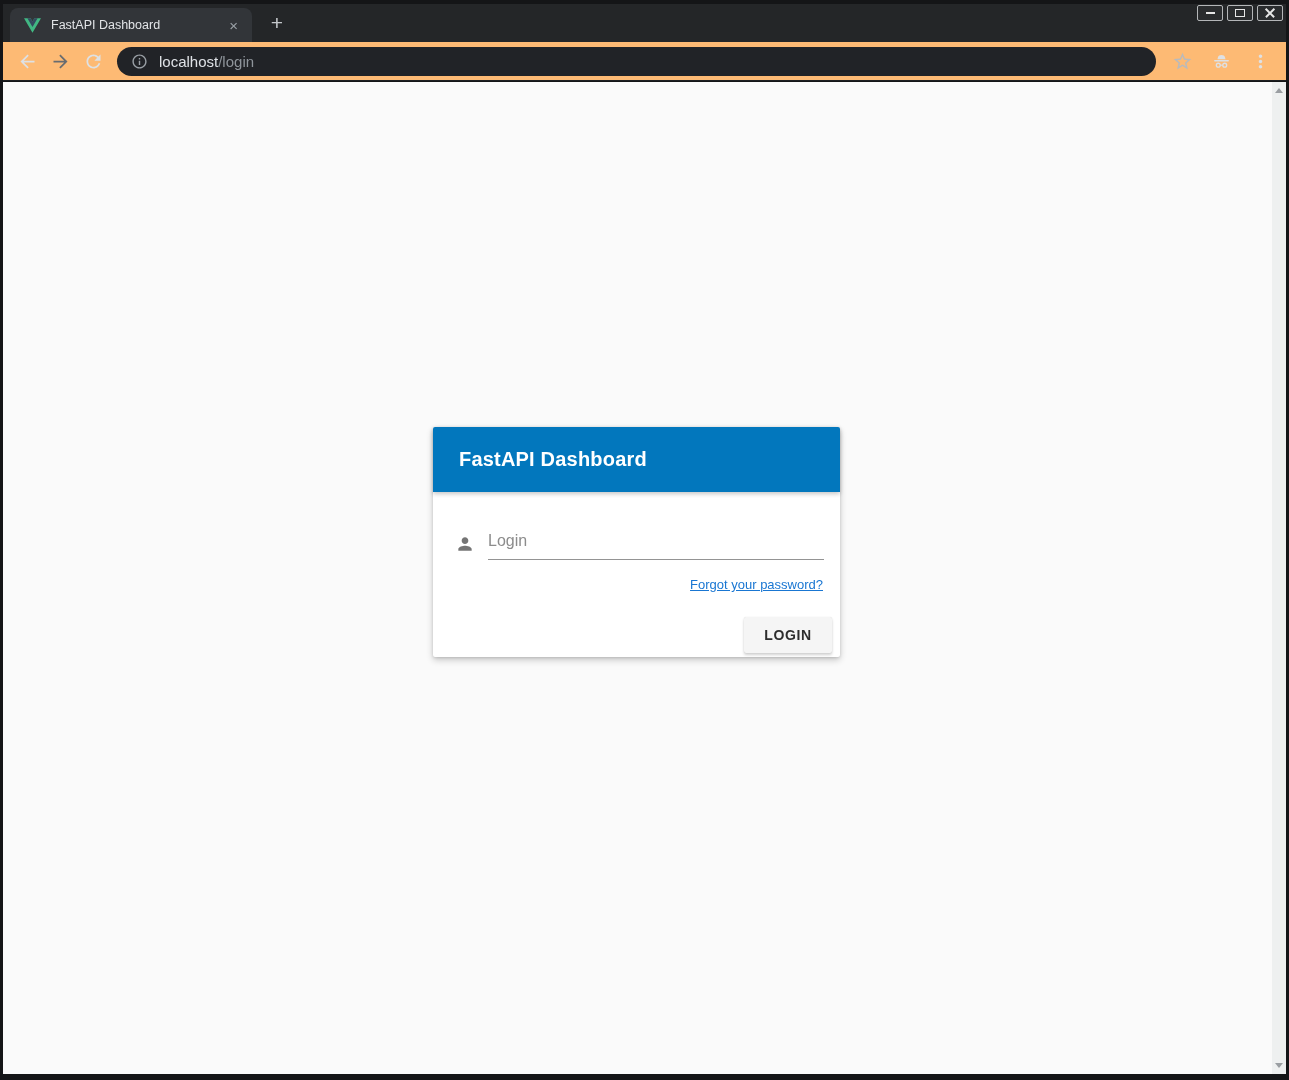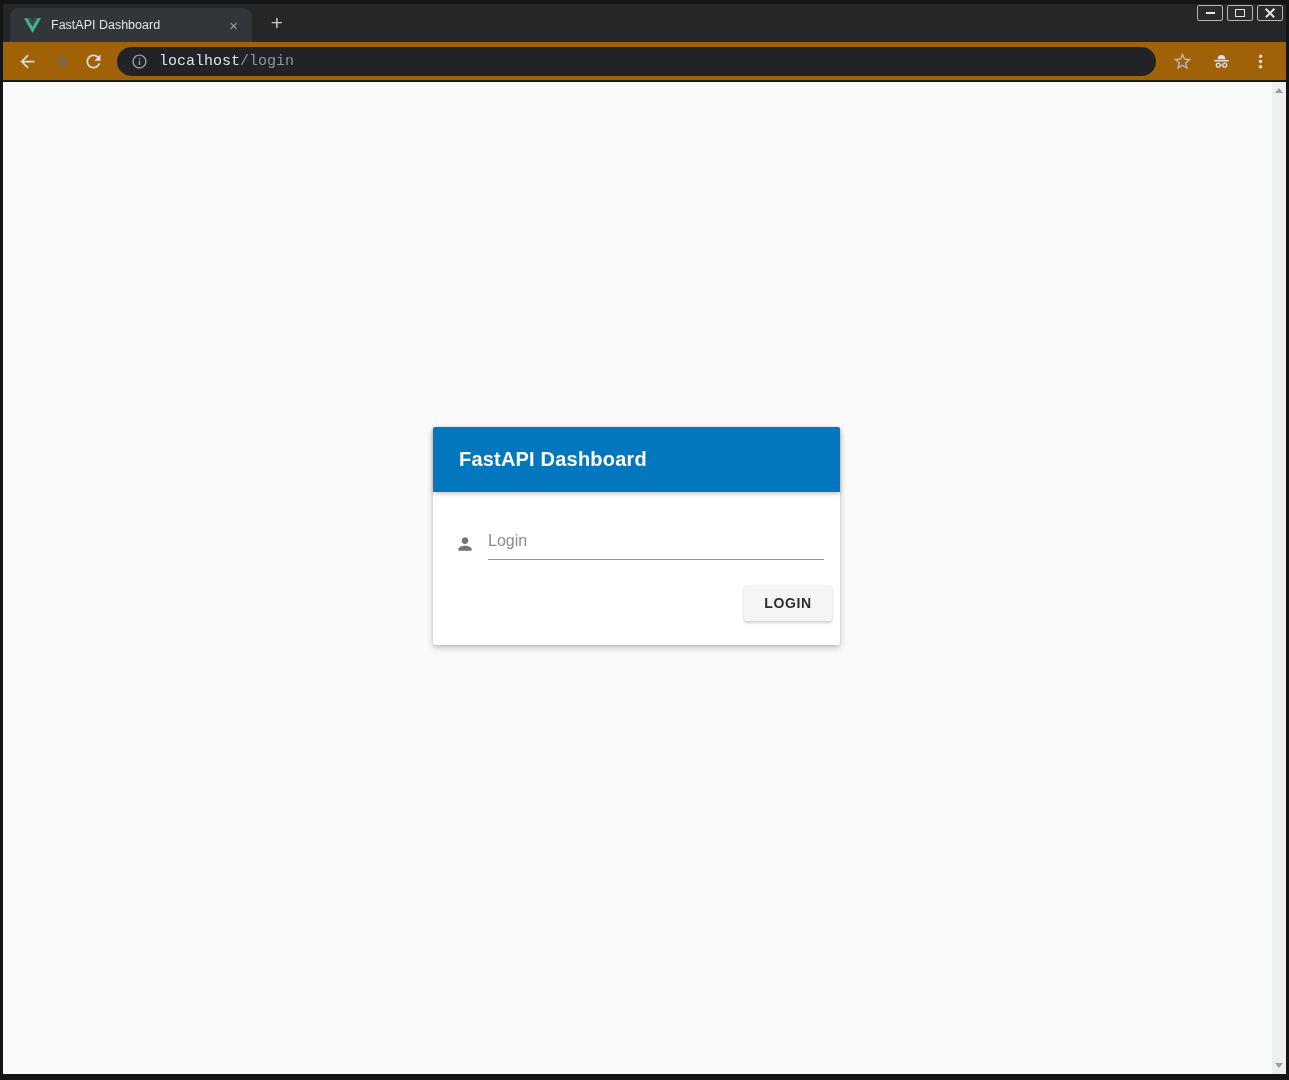--- a/index.html
+++ b/index.html
@@ -20,22 +20,22 @@
           display:flex; align-items:center; justify-content:center; position:relative; }
   .glyph-min { width:9px; height:2px; background:#e6e6e6; display:block; }
   .glyph-max { width:10px; height:8px; border:1.5px solid #e6e6e6; display:block; }
   .glyph-close { width:10px; height:10px; position:relative; display:block; }
   .glyph-close::before,.glyph-close::after { content:""; position:absolute; left:-1px; top:4px;
           width:12px; height:1.6px; background:#e6e6e6; }
   .glyph-close::before { transform:rotate(45deg); }
   .glyph-close::after  { transform:rotate(-45deg); }
 
   
-  .toolbar { position:absolute; top:42px; left:3px; right:3px; height:39px; background:#a16207;
-             border-bottom:1px solid #1d1f22; display:flex; align-items:center; padding:0 10px 0 12px;font-family:Liberation Mono, monospace; }
+  .toolbar { position:absolute; top:42px; left:3px; right:3px; height:39px; background:#fdba74;
+             border-bottom:1px solid #1d1f22; display:flex; align-items:center; padding:0 10px 0 12px; }
   .nav-icon { width:24px; height:24px; display:flex; align-items:center; justify-content:center; flex:none; }
   .nav-icon + .nav-icon { margin-left:9px; }
   .nav-icon svg { width:21px; height:21px; }
   .omnibox { flex:1; height:29px; background:#212327; border-radius:15px; margin:0 14px 0 12px;
              display:flex; align-items:center; padding:0 14px; }
   .omni-info { width:17px; height:17px; margin-right:11px; flex:none; display:flex; }
   .url { font-size:15px; white-space:nowrap; }
   .url-host { color:#dfe2e6; }
   .url-path { color:#8f959b; }
   .right-icons { display:flex; align-items:center; gap:15px; padding-right:4px; }
@@ -48,21 +48,21 @@
            border-left:4px solid transparent; border-right:4px solid transparent; border-bottom:5px solid #9a9ea2; }
   .sb-down { position:absolute; bottom:6px; left:3px; width:0; height:0;
            border-left:4px solid transparent; border-right:4px solid transparent; border-top:5px solid #9a9ea2; }
 
   
   .card { position:absolute; left:430px; top:345px; width:407px; border-radius:2px; background:#ffffff;
           box-shadow:0 3px 7px rgba(0,0,0,0.20), 0 1px 3px rgba(0,0,0,0.12); }
   .card-header { height:65px; background:#0277bd; border-radius:2px 2px 0 0; display:flex; align-items:center;
           padding-left:26px; box-shadow:0 2px 4px rgba(0,0,0,0.22); position:relative; z-index:2; }
   .card-header span { color:#ffffff; font-size:20px; font-weight:700; letter-spacing:0.2px; }
-  .card-body { padding-bottom:24px; }
+  .card-body { padding-bottom:4px; }
   .field { display:flex; align-items:center; margin:36px 16px 0 22px; }
   .field-icon { width:20px; height:20px; flex:none; margin-right:13px; display:flex; }
   .field-icon svg { width:20px; height:20px; fill:#757575; }
   .field input { flex:1; border:none; outline:none; background:transparent; font-family:inherit;
           font-size:16px; color:#333; padding:4px 0 9px 0; border-bottom:1px solid rgba(0,0,0,0.42); }
   .field input::placeholder { color:#8c8c8c; opacity:1; }
   .forgot { text-align:right; margin:17px 17px 0 0; font-size:13px; }
   .forgot a { color:#1976d2; text-decoration:underline; }
   .actions { display:flex; justify-content:flex-end; padding:25px 8px 0 8px; }
   .btn-login { height:36px; padding:0 16px; min-width:88px; background:#f5f5f5; border:none; border-radius:2px;
@@ -154,20 +154,23 @@
       </div>
       <div class="card-body">
         <div class="field">
           <span class="field-icon">
             <svg viewBox="0 0 24 24">
                 <path d="M12 12c2.21 0 4-1.79 4-4s-1.79-4-4-4-4 1.79-4 4 1.79 4 4 4zm0 2c-2.67 0-8 1.34-8 4v2h16v-2c0-2.66-5.33-4-8-4z"></path>
               </svg>
           </span>
           <input type="text" placeholder="Login" style="">
         </div>
+        <div class="forgot">
+          <a href="#">Forgot your password?</a>
+        </div>
         <div class="actions">
           <button class="btn-login">LOGIN</button>
         </div>
       </div>
     </div>
 
     <div class="scrollbar">
       <span class="sb-up"></span>
       <span class="sb-down"></span>
     </div>

